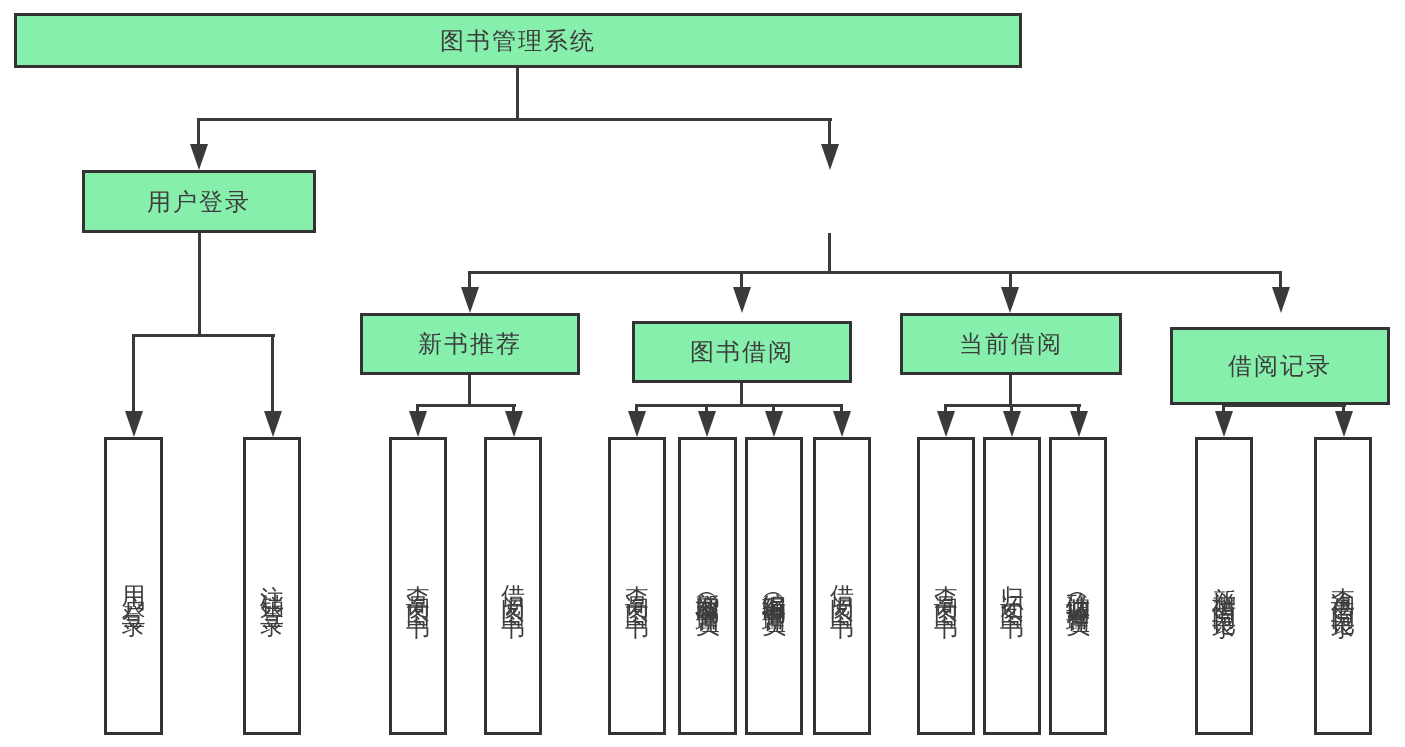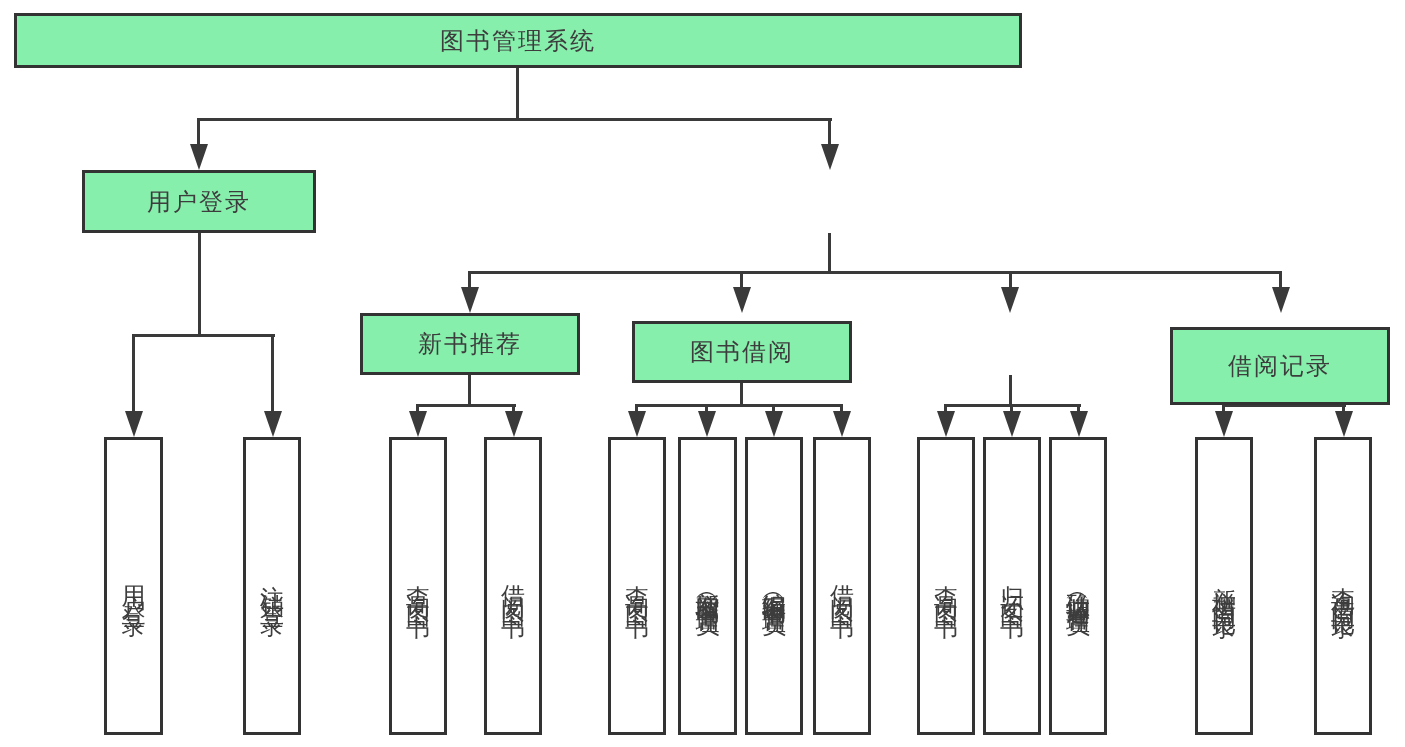--- a/index.html
+++ b/index.html
@@ -118,20 +118,23 @@
   <div class="arrow" style="left:1001px; top:287px;"></div>
   <div class="line" style="left:1279px; top:271px; width:3px; height:20px;"></div>
   <div class="arrow" style="left:1272px; top:287px;"></div>
 
   <div class="hbox" style="left:360px; top:313px; width:220px; height:62px;">
     <span>新书推荐</span>
   </div>
   <div class="hbox" style="left:632px; top:313px; width:220px; height:62px;margin-top:8px;">
     <span>图书借阅</span>
   </div>
+  <div class="hbox" style="left:900px; top:313px; width:222px; height:62px;">
+    <span>当前借阅</span>
+  </div>
   <div class="hbox" style="left:1170px; top:327px; width:220px; height:78px;">
     <span>借阅记录</span>
   </div>
 
   <div class="line" style="left:468px; top:375px; width:3px; height:32px;"></div>
   <div class="line" style="left:416px; top:404px; width:100px; height:3px;"></div>
   <div class="line" style="left:416px; top:404px; width:3px; height:12px;"></div>
   <div class="arrow" style="left:409px; top:411px;"></div>
   <div class="line" style="left:512px; top:404px; width:3px; height:12px;"></div>
   <div class="arrow" style="left:505px; top:411px;"></div>

